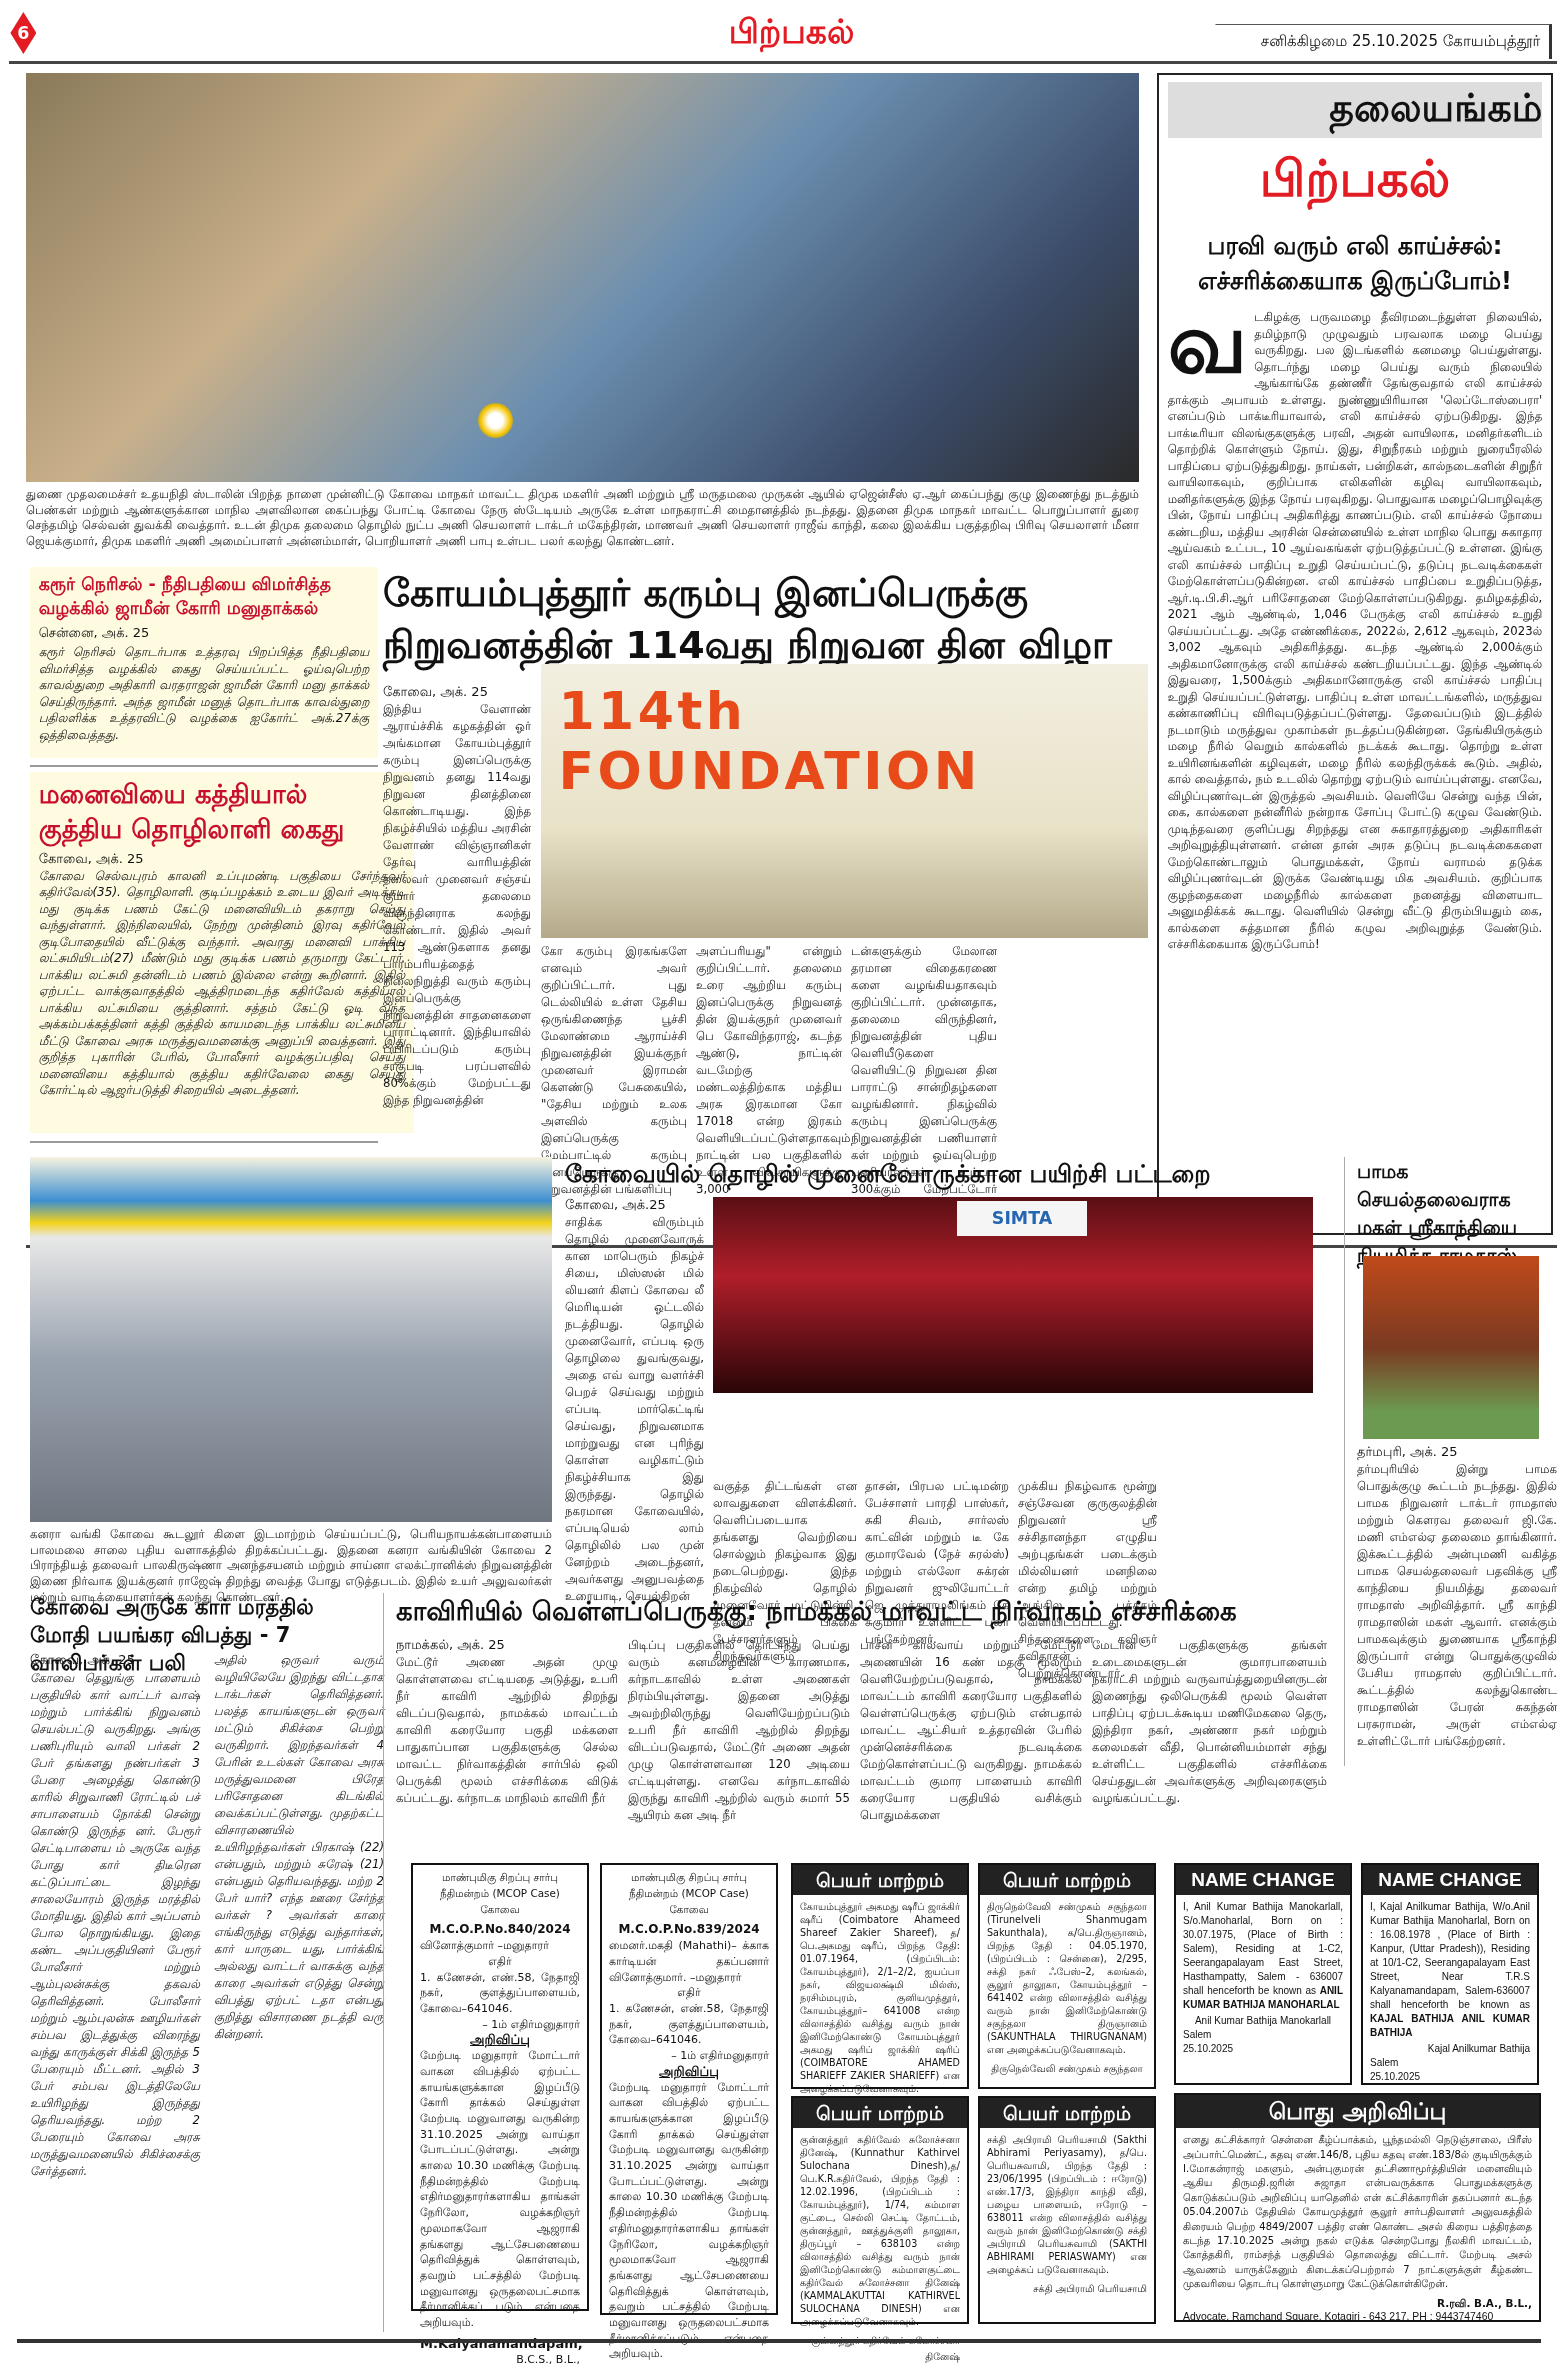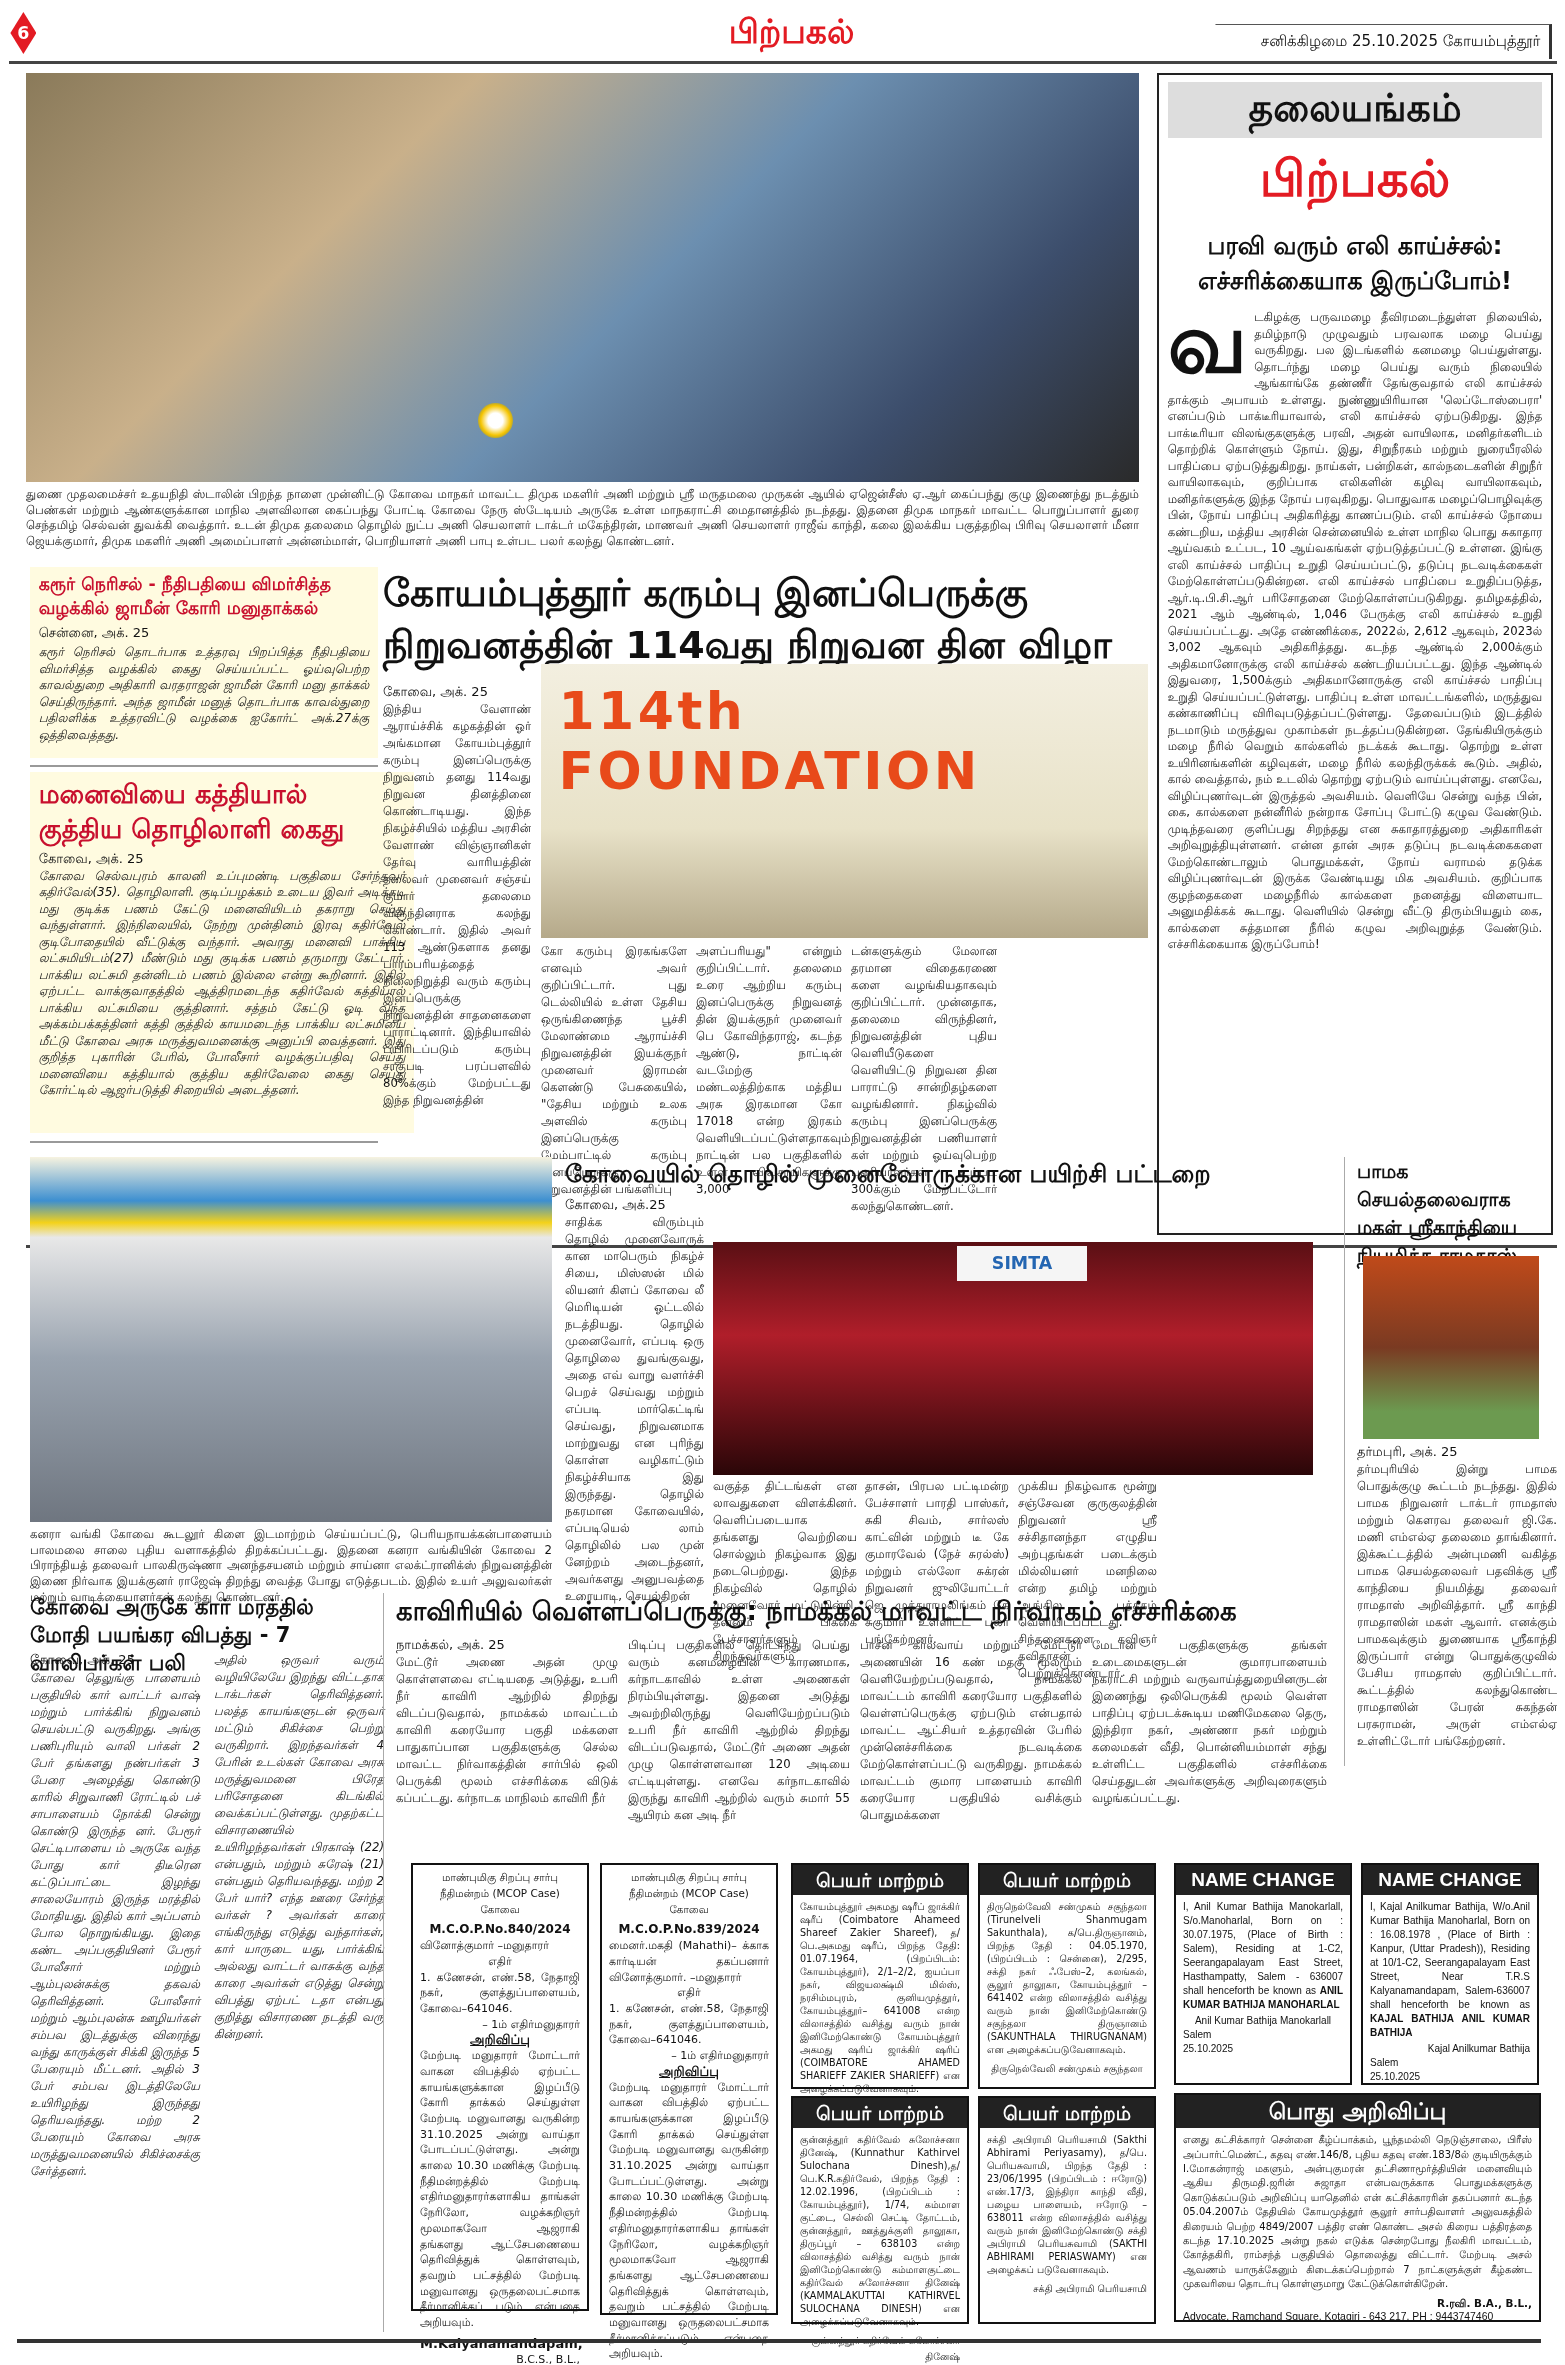--- a/index.html
+++ b/index.html
@@ -6,21 +6,21 @@
 body{width:1565px;height:2366px;background:#fff;font-family:"DejaVu Sans",sans-serif;color:#111;position:relative;overflow:hidden}
 .abs{position:absolute}
 .masthead{left:0;top:0;width:1565px;height:63px}
 .pgnum{left:10.4px;top:12px;width:26px;height:42px;background:#e31b23;clip-path:polygon(50% 0,100% 50%,50% 100%,0 50%);color:#fff;font-weight:bold;font-size:17.4px;display:flex;align-items:center;justify-content:center}
 .logo-top{left:713px;top:3.5px;width:157px;text-align:center;color:#e31b23;font-weight:bold;font-size:33px;line-height:56px}
 .dateline{left:1200px;top:24px;width:352px;height:35px;border-top:0.9px solid #555;border-right:3.5px solid #333;font-size:15px;display:flex;align-items:center;justify-content:flex-end;padding-right:8.7px;clip-path:polygon(15.7px 0,100% 0,100% 100%,0 100%)}
 .rule{left:8.7px;top:61px;width:1548px;height:2.6px;background:#444}
 .photo{background:linear-gradient(135deg,#8a7a5a,#c9b08a 30%,#6c8fb0 55%,#3c4d6b 80%,#2a2a2a)}
 .cap{font-size:11.7px;line-height:15.7px;text-align:justify}
 .editorial{left:1157px;top:73px;width:396px;height:1162px;border:2.6px solid #222;padding:7px 8.7px}
-.ed-band{background:#ddd;text-align:center;font-size:38px;font-weight:bold;padding:3.5px 0}
+.ed-band{background:#ddd;text-align:right;font-size:38px;font-weight:bold;padding:3.5px 0}
 .ed-logo{text-align:center;color:#e31b23;font-size:50px;font-weight:bold;margin-top:12px}
 .ed-head{text-align:center;font-size:24px;font-weight:bold;line-height:35px;margin-top:14px}
 .ed-body{font-size:11.7px;line-height:16.5px;text-align:justify;margin-top:10.4px}
 .dropcap{float:left;font-size:83px;line-height:70px;font-weight:bold;margin-right:7px}
 .box-y{background:#fffbe0}
 .red-h{color:#c8102e;font-weight:bold}
 .body-t{font-size:12px;line-height:16.5px;text-align:justify;font-style:italic}
 .big-h{font-weight:bold;font-size:35px;line-height:52px}
 .col{font-size:11.7px;line-height:17px;text-align:justify}
 .hline{height:1.7px;background:#999}
@@ -83,21 +83,21 @@
 <div class="abs col" style="left:851px;top:943px;width:146px">டன்களுக்கும் மேலான தரமான விதைகரணை களை வழங்கியதாகவும் குறிப்பிட்டார். முன்னதாக, தலைமை விருந்தினர், நிறுவனத்தின் புதிய வெளியீடுகளை வெளியிட்டு நிறுவன தின பாராட்டு சான்றிதழ்களை வழங்கினார். நிகழ்வில் கரும்பு இனப்பெருக்கு நிறுவனத்தின் பணியாளர் கள் மற்றும் ஓய்வுபெற்ற பணியாளர்கள் உட்பட 300க்கும் மேற்பட்டோர் கலந்துகொண்டனர்.</div>
 
 <div class="abs hline" style="left:26px;top:1245px;width:1531px;height:2.6px;background:#444"></div>
 
 <div class="abs photo" style="left:30px;top:1157px;width:522px;height:365px;background:linear-gradient(180deg,#f7f3e0,#3d8fd0 12%,#f4d21a 18%,#e8e8e8 22%,#9aa4b0 55%,#6f7680)"></div>
 <div class="abs cap" style="left:30px;top:1527px;width:522px">கனரா வங்கி கோவை கூடலூர் கிளை இடமாற்றம் செய்யப்பட்டு, பெரியநாயக்கன்பாளையம் பாலமலை சாலை புதிய வளாகத்தில் திறக்கப்பட்டது. இதனை கனரா வங்கியின் கோவை 2 பிராந்தியத் தலைவர் பாலகிருஷ்ணா அனந்தசயனம் மற்றும் சாய்னா எலக்ட்ரானிக்ஸ் நிறுவனத்தின் இணை நிர்வாக இயக்குனர் ராஜேஷ் திறந்து வைத்த போது எடுத்தபடம். இதில் உயர் அலுவலர்கள் மற்றும் வாடிக்கையாளர்கள் கலந்து கொண்டனர்.</div>
 
 <div class="abs big-h" style="left:565px;top:1157px;width:765px;font-size:24px;line-height:35px">கோவையில் தொழில் முனைவோருக்கான பயிற்சி பட்டறை</div>
 <div class="abs" style="left:565px;top:1197px;width:139px;font-size:13px">கோவை, அக்.25</div>
 <div class="abs col" style="left:565px;top:1214px;width:139px">சாதிக்க விரும்பும் தொழில் முனைவோருக் கான மாபெரும் நிகழ்ச் சியை, மிஸ்ஸன் மில் லியனர் கிளப் கோவை லீ மெரிடியன் ஓட்டலில் நடத்தியது. தொழில் முனைவோர், எப்படி ஒரு தொழிலை துவங்குவது, அதை எவ் வாறு வளர்ச்சி பெறச் செய்வது மற்றும் எப்படி மார்கெட்டிங் செய்வது, நிறுவனமாக மாற்றுவது என புரிந்து கொள்ள வழிகாட்டும் நிகழ்ச்சியாக இது இருந்தது. தொழில் நகரமான கோவையில், எப்படியெல் லாம் தொழிலில் பல முன் னேற்றம் அடைந்தனர், அவர்களது அனுபவத்தை உரையாடி, செயல்திறன்</div>
-<div class="abs" style="left:713px;top:1197px;width:600px;height:233px;background:linear-gradient(180deg,#5a0f14,#b01e2a 40%,#2a0608);margin-top:45px;">
+<div class="abs" style="left:713px;top:1197px;width:600px;height:196px;background:linear-gradient(180deg,#5a0f14,#b01e2a 40%,#2a0608);">
   <div style="position:absolute;left:244px;top:3.5px;width:130px;height:35px;background:#f5f5f5;color:#2466b2;font-weight:bold;font-size:17.4px;text-align:center;line-height:35px">SIMTA</div>
 </div>
 <div class="abs col" style="left:713px;top:1478px;width:144px">வகுத்த திட்டங்கள் என லாவதுகளை விளக்கினர். வெளிப்படையாக தங்களது வெற்றியை சொல்லும் நிகழ்வாக இது நடைபெற்றது. இந்த நிகழ்வில் தொழில் முனைவோர் மட்டுமின்றி, தன்னம் பிக்கை பேச்சாளர்களும் சிறந்தவர்களும்</div>
 <div class="abs col" style="left:865px;top:1478px;width:144px">தாசன், பிரபல பட்டிமன்ற பேச்சாளர் பாரதி பாஸ்கர், சுகி சிவம், சார்லஸ் காட்வின் மற்றும் டீ கே குமாரவேல் (நேச் சுரல்ஸ்) மற்றும் எல்லோ சுக்ரன் நிறுவனர் ஜுலியோட்டர் ஜெ. முத்துராமலிங்கம் கே சுகுமார் உள்ளிட்ட பலர் பங்கேற்றனர்.</div>
 <div class="abs col" style="left:1018px;top:1478px;width:139px">முக்கிய நிகழ்வாக மூன்று சஞ்சேவன குருகுலத்தின் நிறுவனர் ஸ்ரீ சச்சிதானந்தா எழுதிய அற்புதங்கள் படைக்கும் மில்லியனர் மனநிலை என்ற தமிழ் மற்றும் ஆங்கில புத்தகம் வெளியிடப்பட்டது. சிந்தனைகளை கவிஞர் கவிதாசன் பெற்றுக்கொண்டார்.</div>
 
 <div class="abs vline" style="left:1344px;top:1157px;height:609px"></div>
 <div class="abs" style="left:1357px;top:1157px;width:200px;font-weight:bold;font-size:19px;line-height:28px">
   <div>பாமக</div>
   <div>செயல்தலைவராக</div>

